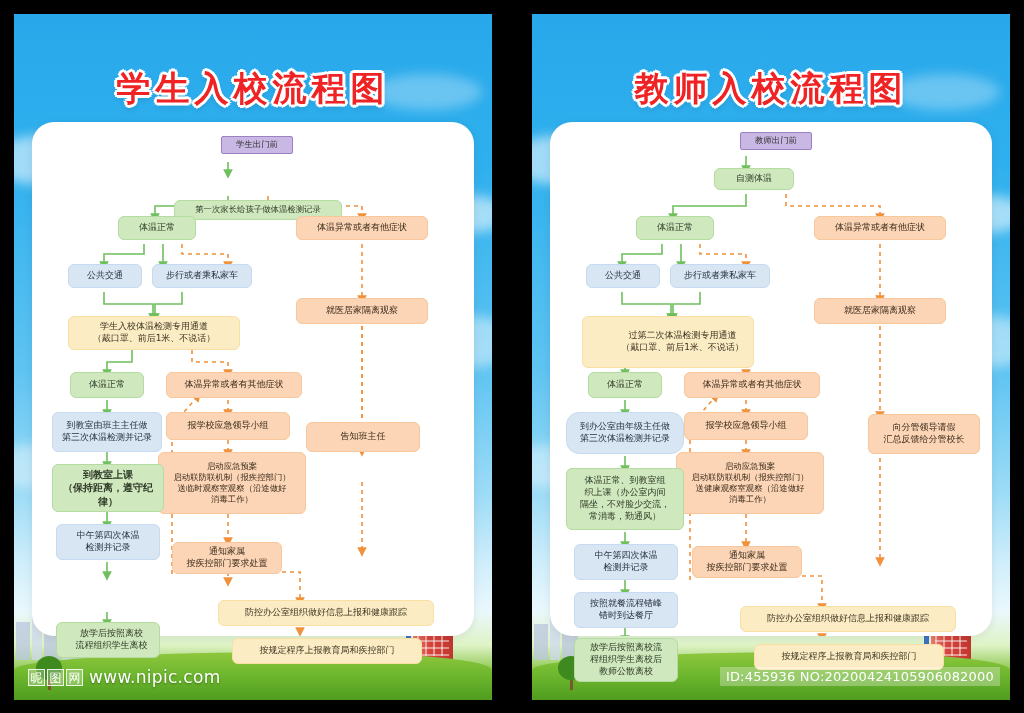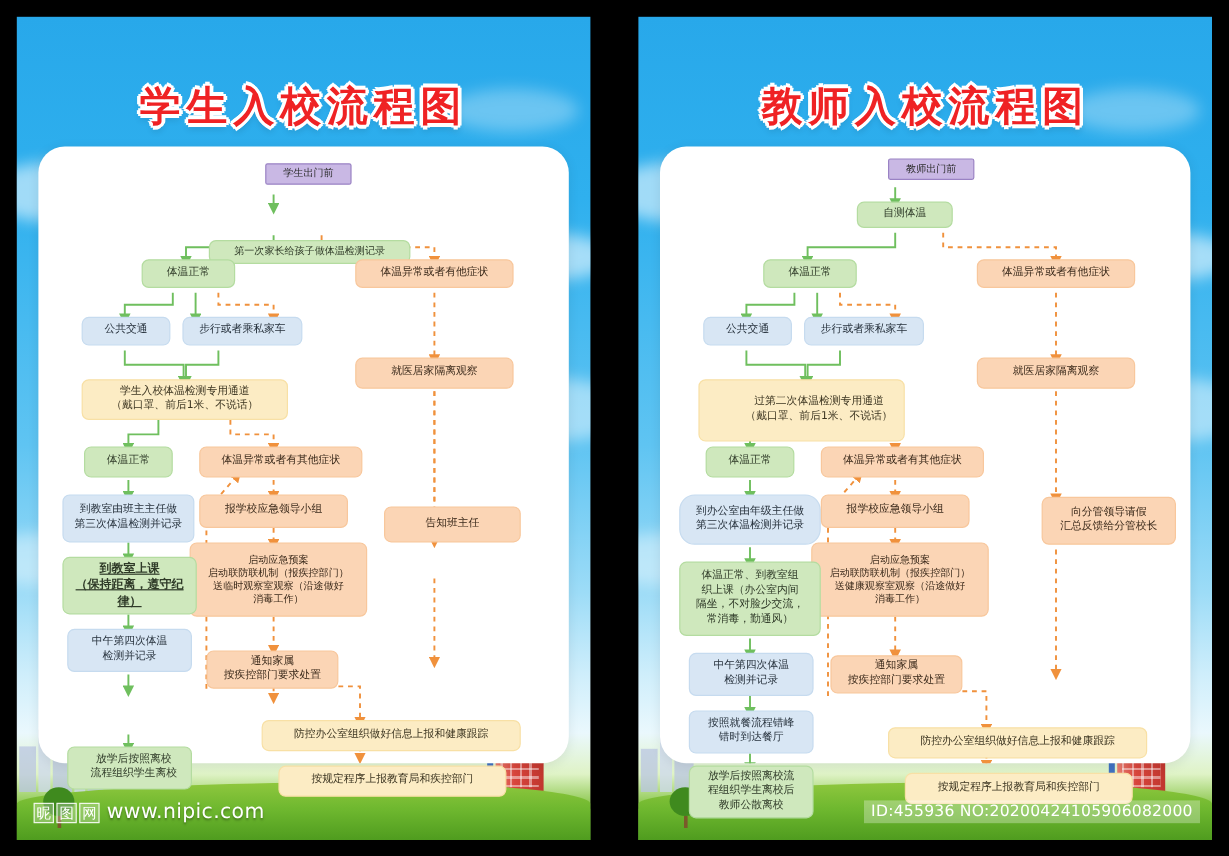--- a/index.html
+++ b/index.html
@@ -92,21 +92,21 @@
     padding:3px 5px;
     color:#3a3a3a;
     font-family:"DejaVu Sans","Liberation Sans",sans-serif;
     white-space:pre-line;
   }
   .n-purple { background:#c9b8e4; border:1px solid #9a82c4; color:#2c2c2c; border-radius:2px; }
   .n-green  { background:#cfe8bd; border:1px solid #b4dca0; color:#2f3a28; }
   .n-blue   { background:#d8e6f4; border:1px solid #c6dbef; color:#27323d; }
   .n-orange { background:#fbd5b5; border:1px solid #f8c79c; color:#3b2a1b; }
   .n-yellow { background:#fcecc4; border:1px solid #f8e0a5; color:#3b3420; }
-  .n-big { font-size:10px; font-weight:600;text-decoration:underline; }
+  .n-big { font-size:10px; font-weight:600; }
   .n-mid { font-size:9px; }
 
   
   .wm {
     position:absolute; left:14px; bottom:13px;
     display:flex; align-items:center; gap:6px;
     z-index:30;
   }
   .wm-logo {
     display:flex; gap:2px;
@@ -226,21 +226,21 @@
 
         <div class="node n-green n-mid" style="left:38px; top:250px; width:74px; height:26px;">体温正常</div>
 
         <div class="node n-orange n-mid" style="left:134px; top:250px; width:136px; height:26px;">体温异常或者有其他症状</div>
 
         <div class="node n-blue n-mid" style="left:20px; top:290px; width:110px; height:40px;">到教室由班主主任做
 第三次体温检测并记录</div>
 
         <div class="node n-orange n-mid" style="left:134px; top:290px; width:124px; height:28px;">报学校应急领导小组</div>
 
-        <div class="node n-orange n-mid" style="left:288px; top:300px; width:114px; height:30px;">告知班主任</div>
+        <div class="node n-orange n-mid" style="left:274px; top:300px; width:114px; height:30px;">告知班主任</div>
 
         <div class="node n-orange" style="left:126px; top:330px; width:148px; height:62px;">启动应急预案
 启动联防联机制（报疾控部门）
 送临时观察室观察（沿途做好
 消毒工作）</div>
 
         <div class="node n-green n-big" style="left:20px; top:342px; width:112px; height:48px;">到教室上课
 （保持距离，遵守纪律）</div>
 
         <div class="node n-blue n-mid" style="left:24px; top:402px; width:104px; height:36px;">中午第四次体温

